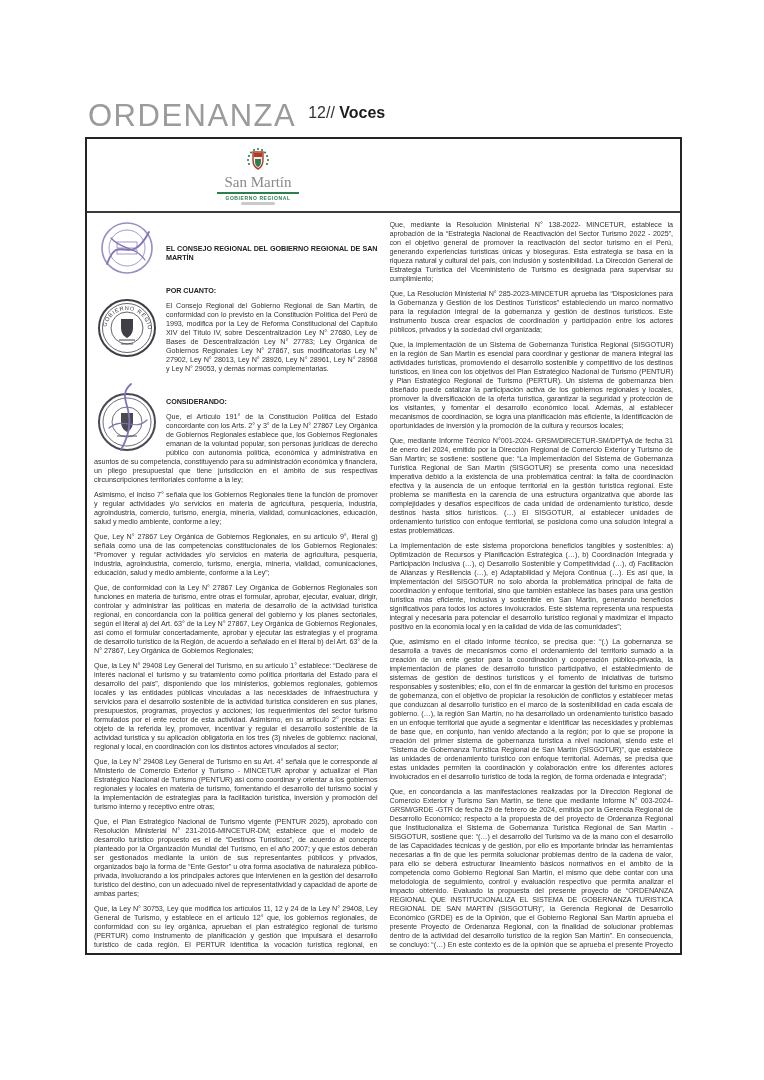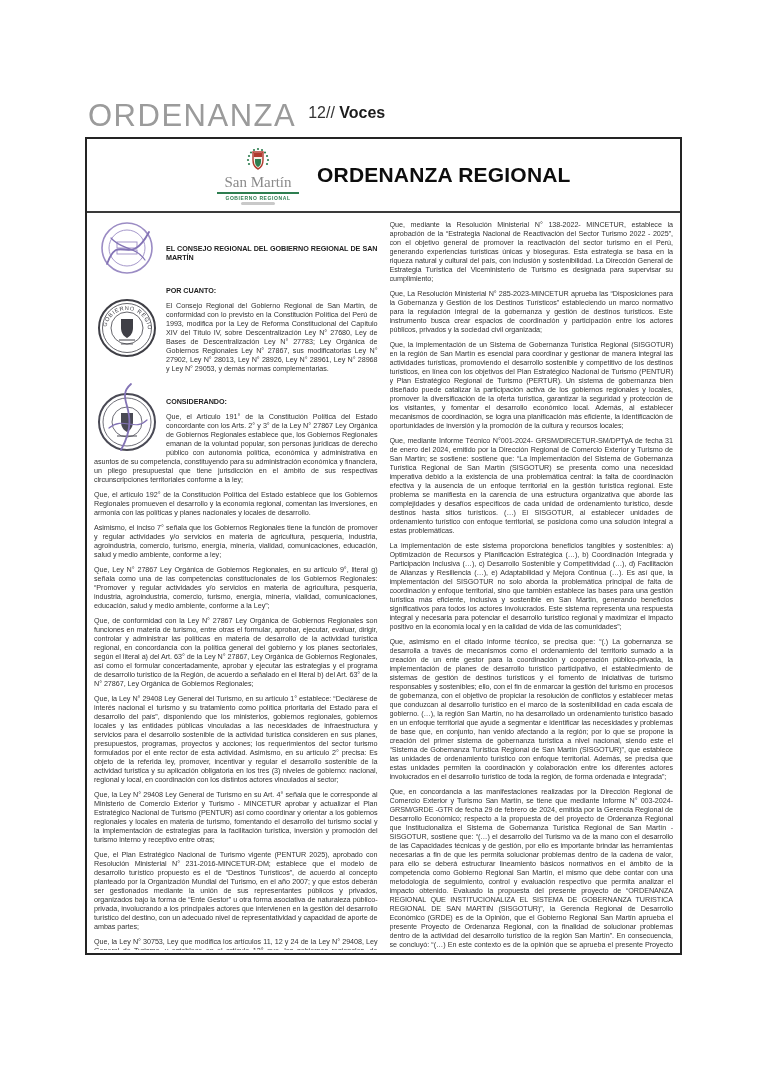--- a/index.html
+++ b/index.html
@@ -81,21 +81,20 @@
           <path d="M10.8 7 h8.4 v4 h-8.4 z" fill="#b03a2e"></path>
           <path d="M12 13 h6 v3 c0 3 -2 4.5 -3 5 c-1 -0.5 -3 -2 -3 -5 z" fill="#2e7e50"></path>
         </g>
       </svg>
       <div class="logo-region">San Martín</div>
       <div class="logo-rule"></div>
       <div class="logo-org">GOBIERNO REGIONAL</div>
       <div class="logo-tagline"></div>
     </div>
     <div class="doc-title">
-      <div>ORDENANZA REGIONAL</div>
     </div>
   </div>
 
   <div class="doc-body">
 
     <div class="col">
       <div class="stamps-float">
 
         <svg class="stamp" width="56" height="56" viewBox="0 0 56 56">
           <circle cx="28" cy="28" r="25" fill="none" stroke="#9b8cc4" stroke-width="1.6"></circle>
@@ -130,21 +129,20 @@
           <path d="M36 4 C 18 20, 48 30, 26 70" fill="none" stroke="#8373b5" stroke-width="1.8" stroke-linecap="round"></path>
           <path d="M14 48 C 28 36, 40 52, 52 40" fill="none" stroke="#8373b5" stroke-width="1.2" stroke-linecap="round"></path>
         </svg>
       </div>
 
       <p class="b">EL CONSEJO REGIONAL DEL GOBIERNO REGIONAL DE SAN MARTÍN</p>
       <p class="b">POR CUANTO:</p>
       <p>El Consejo Regional del Gobierno Regional de San Martín, de conformidad con lo previsto en la Constitución Política del Perú de 1993, modifica por la Ley de Reforma Constitucional del Capítulo XIV del Título IV, sobre Descentralización Ley N° 27680, Ley de Bases de Descentralización Ley N° 27783; Ley Orgánica de Gobiernos Regionales Ley N° 27867, sus modificatorias Ley N° 27902, Ley N° 28013, Ley N° 28926, Ley N° 28961, Ley N° 28968 y Ley N° 29053, y demás normas complementarias.</p>
       <p class="b">CONSIDERANDO:</p>
       <p>Que, el Artículo 191° de la Constitución Política del Estado concordante con los Arts. 2° y 3° de la Ley N° 27867 Ley Orgánica de Gobiernos Regionales establece que, los Gobiernos Regionales emanan de la voluntad popular, son personas jurídicas de derecho público con autonomía política, económica y administrativa en asuntos de su competencia, constituyendo para su administración económica y financiera, un pliego presupuestal que tiene jurisdicción en el ámbito de sus respectivas circunscripciones territoriales conforme a la ley;</p>
-      <p>Que, el artículo 192° de la Constitución Política del Estado establece que los Gobiernos Regionales promueven el desarrollo y la economía regional, comentan las inversiones, en armonía con las políticas y planes nacionales y locales de desarrollo.</p>
       <p>Asimismo, el inciso 7° señala que los Gobiernos Regionales tiene la función de promover y regular actividades y/o servicios en materia de agricultura, pesquería, industria, agroindustria, comercio, turismo, energía, minería, vialidad, comunicaciones, educación, salud y medio ambiente, conforme a ley;</p>
       <p>Que, Ley N° 27867 Ley Orgánica de Gobiernos Regionales, en su artículo 9°, literal g) señala como una de las competencias constitucionales de los Gobiernos Regionales: “Promover y regular actividades y/o servicios en materia de agricultura, pesquería, industria, agroindustria, comercio, turismo, energía, minería, vialidad, comunicaciones, educación, salud y medio ambiente, conforme a la Ley”;</p>
       <p>Que, de conformidad con la Ley N° 27867 Ley Orgánica de Gobiernos Regionales son funciones en materia de turismo, entre otras el formular, aprobar, ejecutar, evaluar, dirigir, controlar y administrar las políticas en materia de desarrollo de la actividad turística regional, en concordancia con la política general del gobierno y los planes sectoriales, según el literal a) del Art. 63° de la Ley N° 27867, Ley Orgánica de Gobiernos Regionales, así como el formular concertadamente, aprobar y ejecutar las estrategias y el programa de desarrollo turístico de la Región, de acuerdo a señalado en el literal b) del Art. 63° de la N° 27867, Ley Orgánica de Gobiernos Regionales;</p>
       <p>Que, la Ley N° 29408 Ley General del Turismo, en su artículo 1° establece: “Declárese de interés nacional el turismo y su tratamiento como política prioritaria del Estado para el desarrollo del país”, disponiendo que los ministerios, gobiernos regionales, gobiernos locales y las entidades públicas vinculadas a las necesidades de infraestructura y servicios para el desarrollo sostenible de la actividad turística consideren en sus planes, presupuestos, programas, proyectos y acciones; los requerimientos del sector turismo formulados por el ente rector de esta actividad. Asimismo, en su artículo 2° precisa: Es objeto de la referida ley, promover, incentivar y regular el desarrollo sostenible de la actividad turística y su aplicación obligatoria en los tres (3) niveles de gobierno: nacional, regional y local, en coordinación con los distintos actores vinculados al sector;</p>
       <p>Que, la Ley N° 29408 Ley General de Turismo en su Art. 4° señala que le corresponde al Ministerio de Comercio Exterior y Turismo - MINCETUR aprobar y actualizar el Plan Estratégico Nacional de Turismo (PENTUR) así como coordinar y orientar a los gobiernos regionales y locales en materia de turismo, fomentando el desarrollo del turismo social y la implementación de estrategias para la facilitación turística, inversión y promoción del turismo interno y receptivo entre otras;</p>
       <p>Que, el Plan Estratégico Nacional de Turismo vigente (PENTUR 2025), aprobado con Resolución Ministerial N° 231-2016-MINCETUR-DM; establece que el modelo de desarrollo turístico propuesto es el de “Destinos Turísticos”, de acuerdo al concepto planteado por la Organización Mundial del Turismo, en el año 2007; y que estos deberán ser gestionados mediante la unión de sus representantes públicos y privados, organizados bajo la forma de “Ente Gestor” u otra forma asociativa de naturaleza público-privada, involucrando a los principales actores que intervienen en la gestión del desarrollo turístico del destino, con un adecuado nivel de representatividad y capacidad de aporte de ambas partes;</p>
       <p>Que, la Ley N° 30753, Ley que modifica los artículos 11, 12 y 24 de la Ley N° 29408, Ley General de Turismo, y establece en el artículo 12° que, los gobiernos regionales, de conformidad con su ley orgánica, aprueban el plan estratégico regional de turismo (PERTUR) como instrumento de planificación y gestión que impulsará el desarrollo turístico de cada región. El PERTUR identifica la vocación turística regional, en concordancia con los lineamientos establecidos en el PENTUR vigente;</p>
     </div>
 
     <div class="col">

